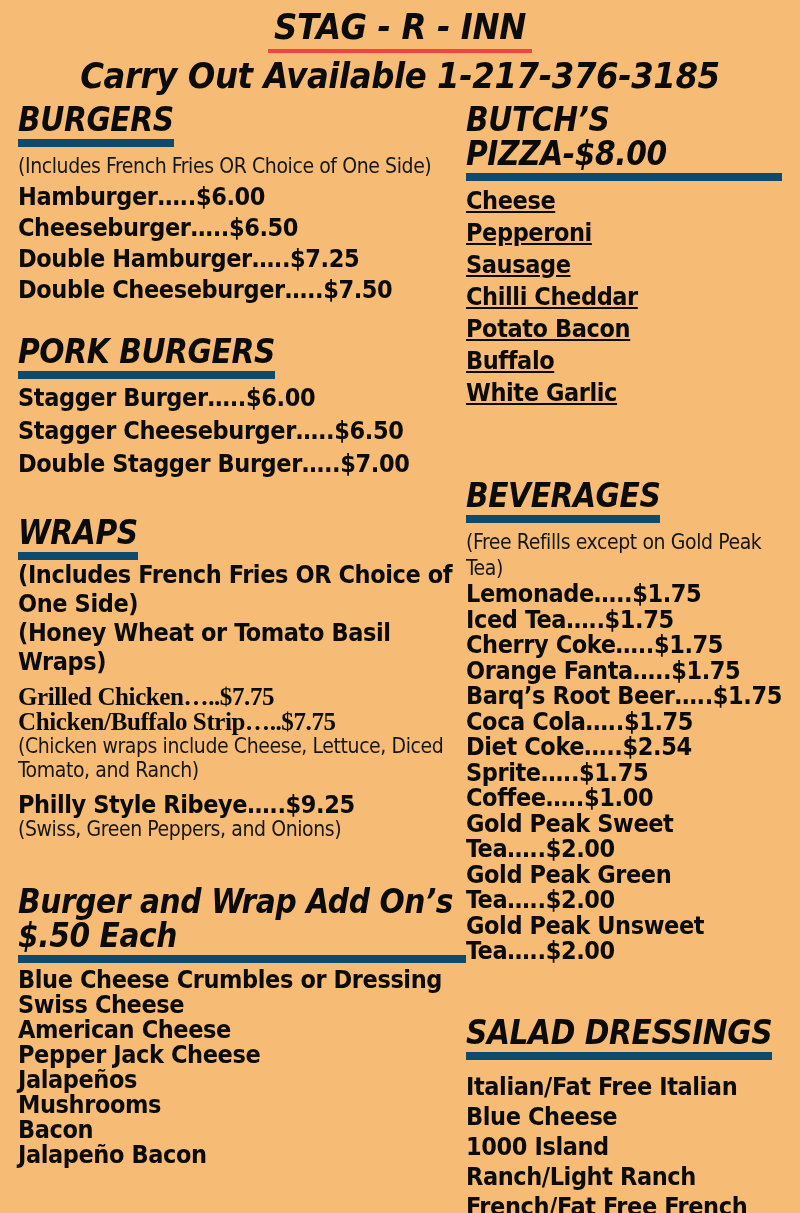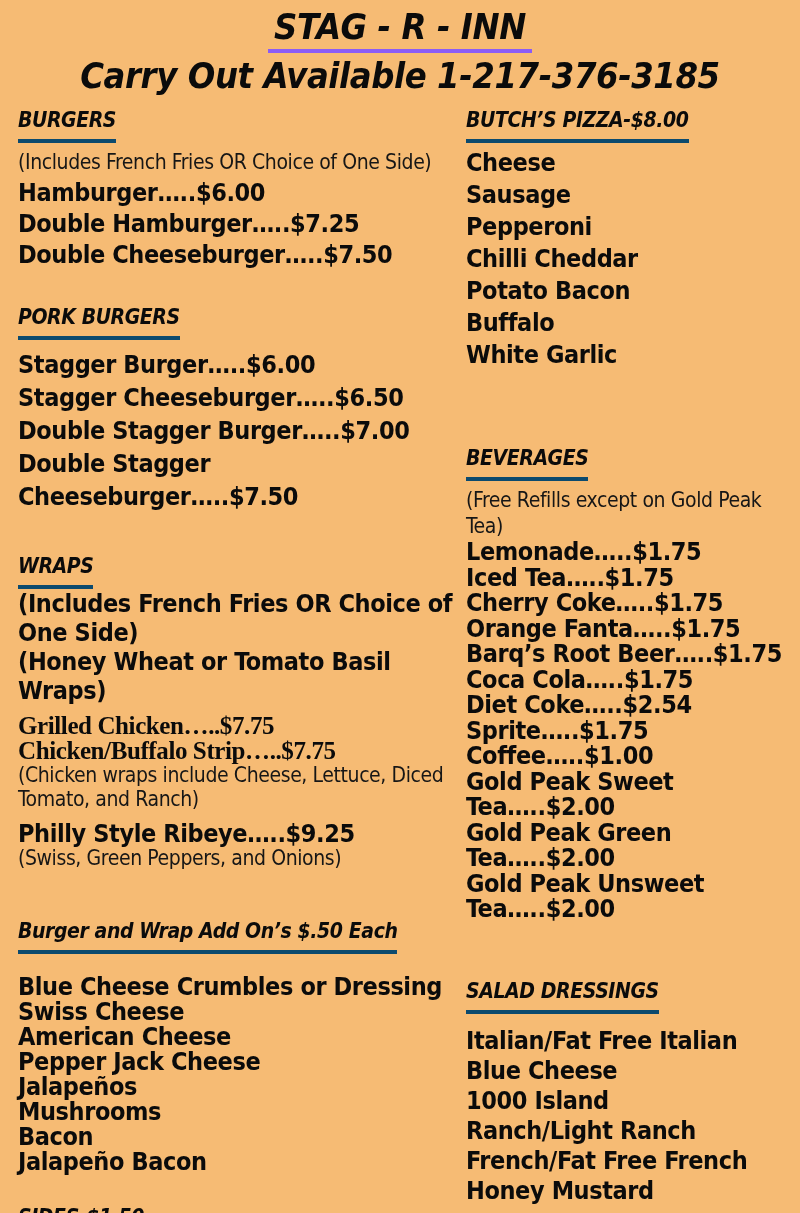--- a/index.html
+++ b/index.html
@@ -8,49 +8,49 @@
     width:800px;height:1213px;
     background:#f6bb74;
     overflow:hidden;
     color:#0b0b0b;
     font-family:"DejaVu Sans", sans-serif;
     font-stretch:condensed;
     letter-spacing:-0.4px;
   }
   header{padding-top:6px;text-align:center;}
   h1,h2,h3{margin:0;font-style:italic;font-weight:800;}
-  h1{font-size:36px;line-height:42px;display:inline-block;border-bottom:4px solid #8b5cf6;padding:0 6px 1px 6px;}
+  h1{font-size:36px;line-height:42px;display:inline-block;border-bottom:4px solid #ef4444;padding:0 6px 1px 6px;}
   h2{font-size:36px;line-height:46px;}
   .cols{display:flex;padding:0 18px;margin-top:4px;}
   .col-left{width:448px;flex:none;}
   .col-right{flex:1;min-width:0;}
   .sech{line-height:34px;}
-  .sec{display:inline-block;font-style:italic;font-weight:800;font-size:21px;
-       border-bottom:4px solid #0c4a6e;padding-bottom:2px;}
+  .sec{display:inline-block;font-style:italic;font-weight:800;font-size:33px;
+       border-bottom:8px solid #0c4a6e;padding-bottom:2px;}
   .itm{font-weight:700;font-size:25px;}
   .light{font-weight:400;color:#161616;}
   .note{font-size:21px;line-height:26px;}
   
   .s-burgers .note{margin-top:6px;}
   .s-burgers .list{margin-top:2px;}
   .s-burgers .list .itm{line-height:31px;}
   .s-pork{margin-top:30px;}
-  .s-pork .list{margin-top:8px;}
+  .s-pork .list{margin-top:2px;}
   .s-pork .list .itm{line-height:33px;}
   .s-wraps{margin-top:36px;}
   .wrap-notes .itm{line-height:29px;}
   .s-wraps .list1{margin-top:8px;font-family:Liberation Serif, serif;}
   .s-wraps .list1 .itm{line-height:25px;}
   .s-wraps .lnote{line-height:24px;max-width:430px;}
   .s-wraps .philly{margin-top:10px;line-height:25px;}
   .s-addons{margin-top:44px;}
-  .s-addons .list{margin-top:20px;}
+  .s-addons .list{margin-top:4px;}
   .s-addons .list .itm{line-height:25px;}
   
-  .s-pizza .list{margin-top:4px;}
+  .s-pizza .list{margin-top:4px;text-decoration:underline;}
   .s-pizza .list .itm{line-height:32px;}
   .s-bev{margin-top:70px;}
   .s-bev .note{margin-top:6px;}
   .s-bev .list .itm{line-height:25.5px;}
   .s-dress{margin-top:52px;}
   .s-dress .list{margin-top:12px;}
   .s-dress .list .itm{line-height:30px;}
   
   .s-sides{margin-top:-6px;padding:0 18px;}
 </style>
@@ -66,32 +66,32 @@
 
   <div class="cols">
 
     <div class="col-left">
 
       <section class="s-burgers">
         <div class="sech"><span class="sec">BURGERS</span></div>
         <div class="note light">(Includes French Fries OR Choice of One Side)</div>
         <div class="list">
             <div class="itm">Hamburger…..$6.00</div>
+            <div class="itm">Cheeseburger…..$6.50</div>
             <div class="itm">Double Hamburger…..$7.25</div>
             <div class="itm">Double Cheeseburger…..$7.50</div>
           </div>
       </section>
 
       <section class="s-pork">
         <div class="sech"><span class="sec">PORK BURGERS</span></div>
         <div class="list">
             <div class="itm">Stagger Burger…..$6.00</div>
             <div class="itm">Stagger Cheeseburger…..$6.50</div>
             <div class="itm">Double Stagger Burger…..$7.00</div>
-            <div class="itm">Double Stagger Cheeseburger…..$7.50</div>
           </div>
       </section>
 
       <section class="s-wraps">
         <div class="sech"><span class="sec">WRAPS</span></div>
         <div class="wrap-notes">
             <div class="itm">(Includes French Fries OR Choice of One Side)</div>
             <div class="itm">(Honey Wheat or Tomato Basil Wraps)</div>
           </div>
         <div class="list1">
@@ -118,22 +118,22 @@
       </section>
 
     </div>
 
     <div class="col-right">
 
       <section class="s-pizza">
         <div class="sech"><span class="sec">BUTCH’S PIZZA-$8.00</span></div>
         <div class="list">
             <div class="itm">Cheese</div>
+            <div class="itm">Pepperoni</div>
             <div class="itm">Sausage</div>
-            <div class="itm">Pepperoni</div>
             <div class="itm">Chilli Cheddar</div>
             <div class="itm">Potato Bacon</div>
             <div class="itm">Buffalo</div>
             <div class="itm">White Garlic</div>
           </div>
       </section>
 
       <section class="s-bev">
         <div class="sech"><span class="sec">BEVERAGES</span></div>
         <div class="note light">(Free Refills except on Gold Peak Tea)</div>

